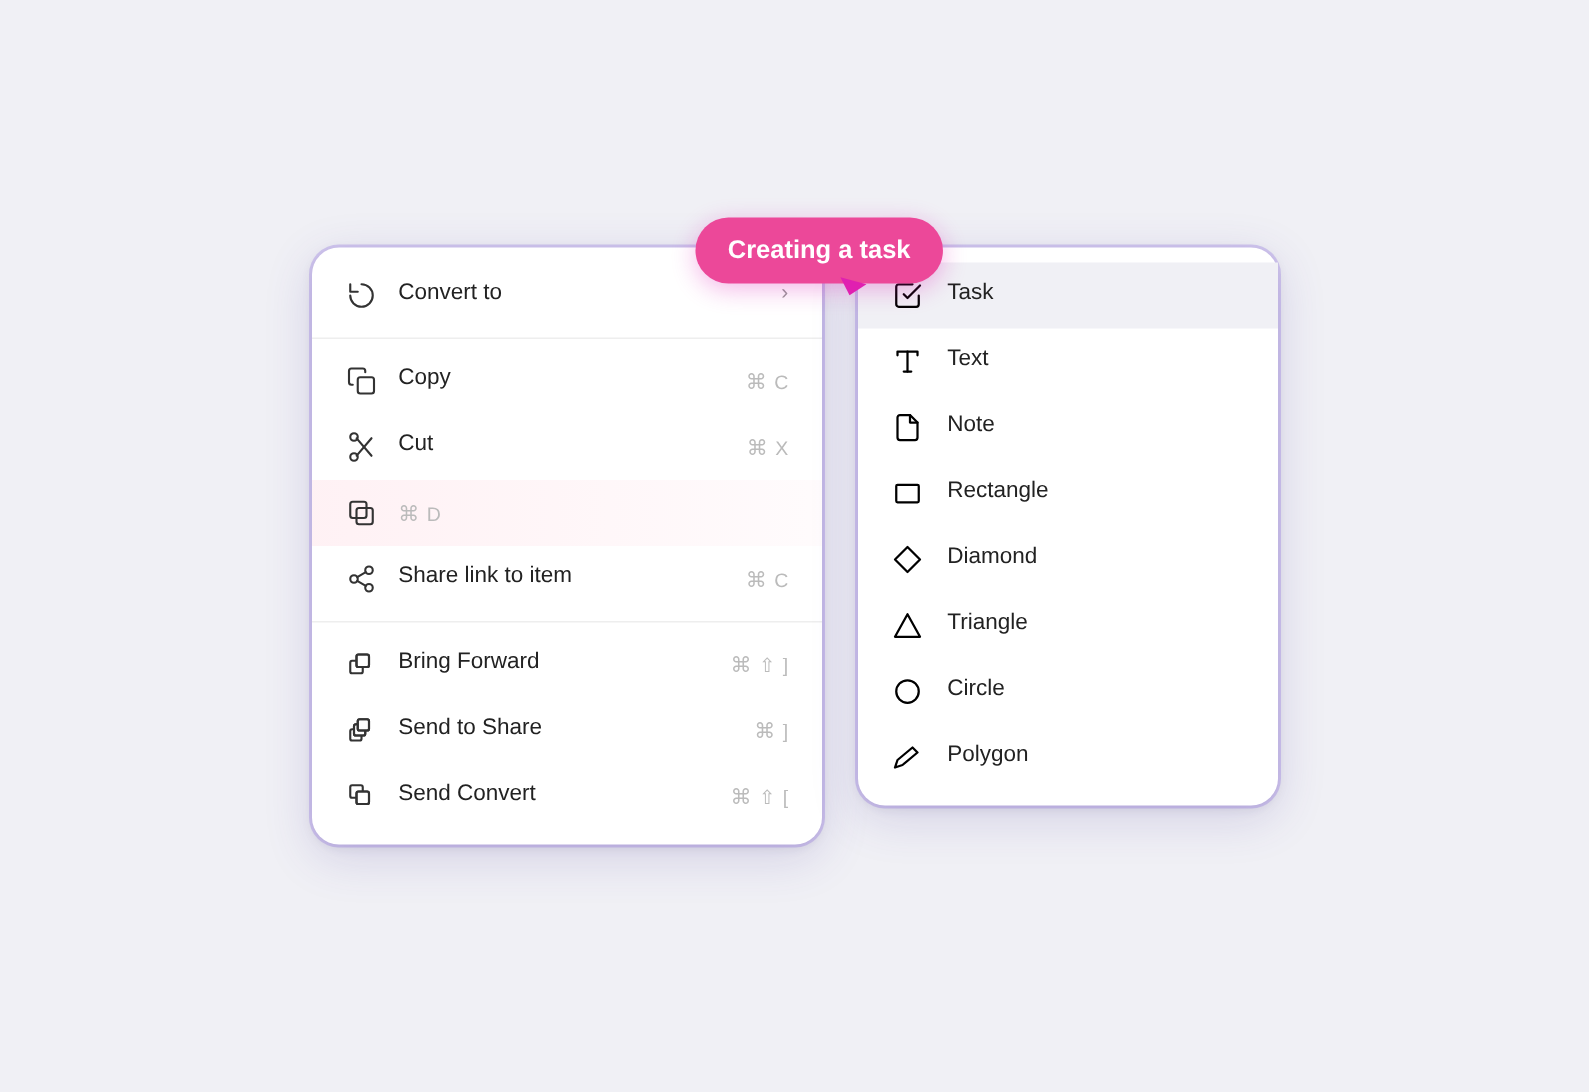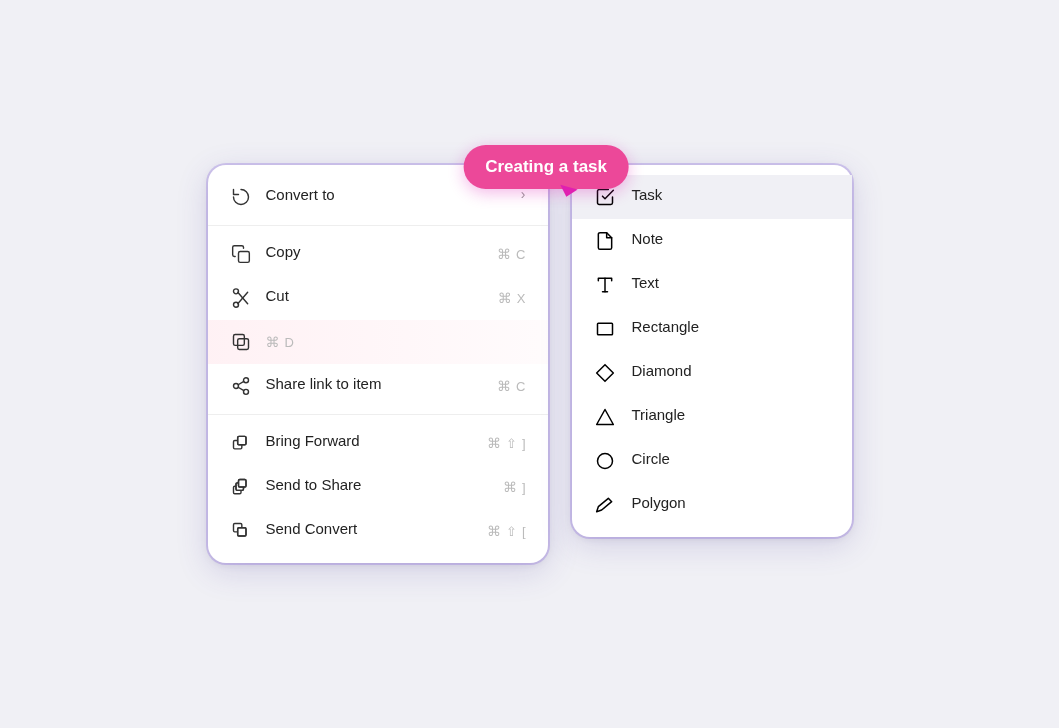--- a/index.html
+++ b/index.html
@@ -317,41 +317,41 @@
             <polyline points="9 11 12 14 22 4"></polyline>
             <path d="M21 12v7a2 2 0 0 1-2 2H5a2 2 0 0 1-2-2V5a2 2 0 0 1 2-2h11"></path>
           </svg>
         </span>
         <span class="submenu-label">Task</span>
       </div>
 
       <div class="submenu-item">
         <span class="submenu-icon">
           <svg viewBox="0 0 24 24" fill="none" stroke="currentColor" stroke-width="1.8" stroke-linecap="round" stroke-linejoin="round">
-            <path d="M14 2H6a2 2 0 0 0-2 2v16a2 2 0 0 0 2 2h12a2 2 0 0 0 2-2V8z"></path>
-            <polyline points="14 2 14 8 20 8"></polyline>
-          </svg>
-        </span>
-        <span class="submenu-label">Note</span>
-      </div>
-
-      <div class="submenu-item">
-        <span class="submenu-icon">
-          <svg viewBox="0 0 24 24" fill="none" stroke="currentColor" stroke-width="1.8" stroke-linecap="round" stroke-linejoin="round">
             <polyline points="4 7 4 4 20 4 20 7"></polyline>
             <line x1="9" y1="20" x2="15" y2="20"></line>
             <line x1="12" y1="4" x2="12" y2="20"></line>
           </svg>
         </span>
         <span class="submenu-label">Text</span>
       </div>
 
       <div class="submenu-item">
         <span class="submenu-icon">
           <svg viewBox="0 0 24 24" fill="none" stroke="currentColor" stroke-width="1.8" stroke-linecap="round" stroke-linejoin="round">
+            <path d="M14 2H6a2 2 0 0 0-2 2v16a2 2 0 0 0 2 2h12a2 2 0 0 0 2-2V8z"></path>
+            <polyline points="14 2 14 8 20 8"></polyline>
+          </svg>
+        </span>
+        <span class="submenu-label">Note</span>
+      </div>
+
+      <div class="submenu-item">
+        <span class="submenu-icon">
+          <svg viewBox="0 0 24 24" fill="none" stroke="currentColor" stroke-width="1.8" stroke-linecap="round" stroke-linejoin="round">
             <rect x="3" y="5" width="18" height="14" rx="1"></rect>
           </svg>
         </span>
         <span class="submenu-label">Rectangle</span>
       </div>
 
       <div class="submenu-item">
         <span class="submenu-icon">
           <svg viewBox="0 0 24 24" fill="none" stroke="currentColor" stroke-width="1.8" stroke-linecap="round" stroke-linejoin="round">
             <polygon points="12 2 22 12 12 22 2 12"></polygon>

